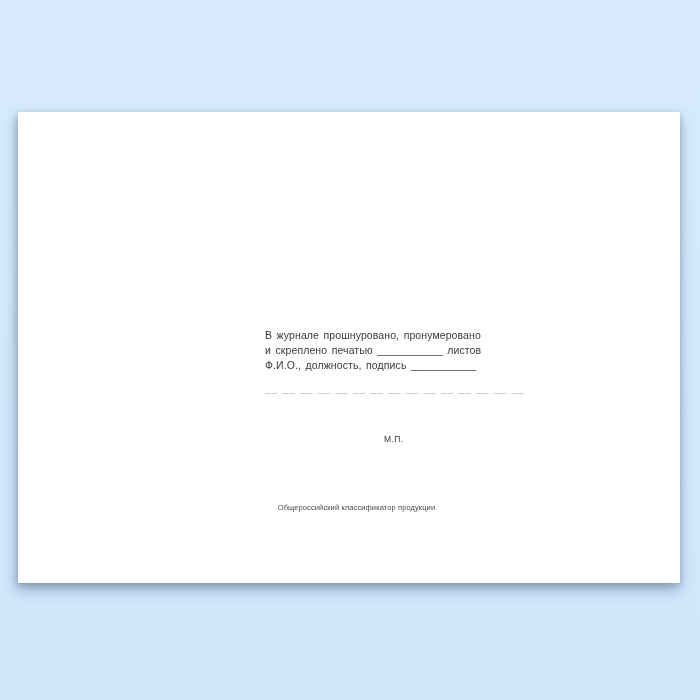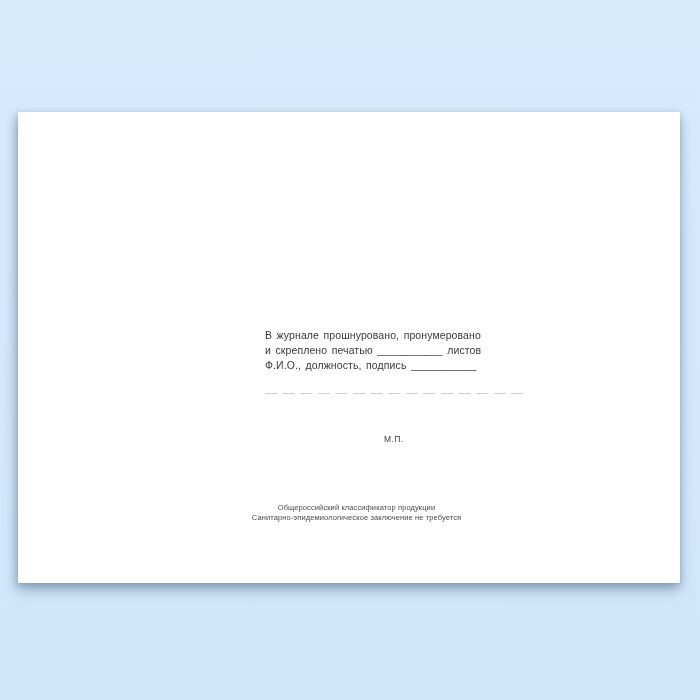--- a/index.html
+++ b/index.html
@@ -86,17 +86,16 @@
       <div class="journal-line">В журнале прошнуровано, пронумеровано</div>
       <div class="journal-line">и скреплено печатью ___________ листов</div>
       <div class="journal-line">Ф.И.О., должность, подпись ___________</div>
       <div class="journal-line cut-line">__ __ __ __ __ __ __ __ __ __ __ __ __ __ __</div>
     </div>
 
     <div class="stamp-label">М.П.</div>
 
     <div class="footer-block">
       <div class="footer-line">Общероссийский классификатор продукции</div>
-      <div class="footer-line">Санитарно-эпидемиологическое заключение не требуется</div>
     </div>
 
   </div>
 </div>
 
 </body></html>

